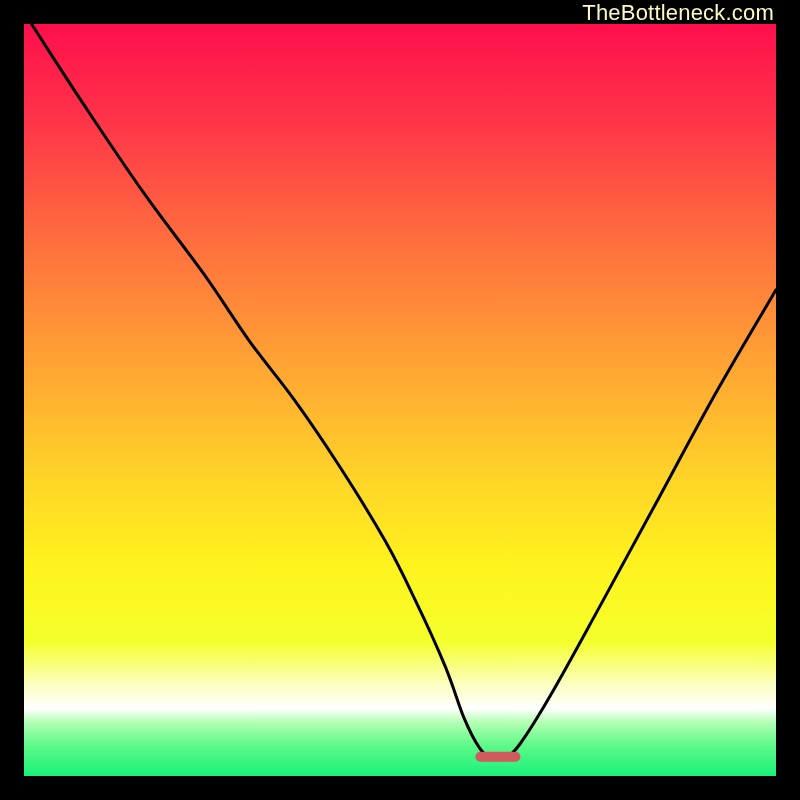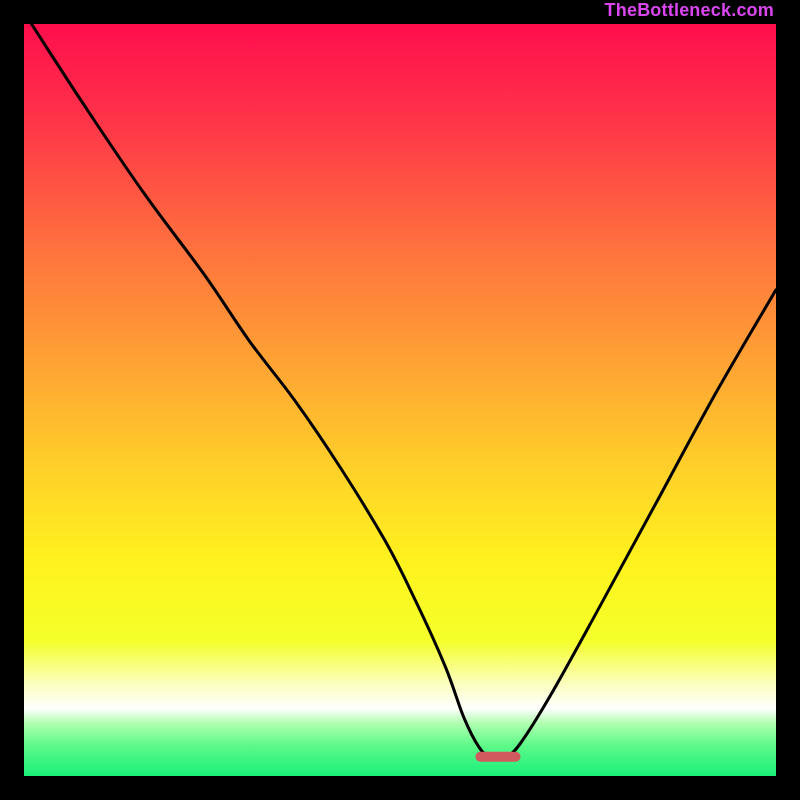--- a/index.html
+++ b/index.html
@@ -32,23 +32,23 @@
     top: 0;
     width: 100%;
     height: 100%;
     
   }
   .watermark {
     position: absolute;
     top: 0;
     right: 26px;
     font-family: Arial, Helvetica, sans-serif;
-    font-size: 18px;
-    font-weight: 700;
-    color: #d946ef;
+    font-size: 22px;
+    font-weight: 400;
+    color: #fef9c3;
     letter-spacing: 0.2px;
     user-select: none;
   }
   svg.curve {
     position: absolute;
     left: 0;
     top: 0;
     width: 100%;
     height: 100%;
     overflow: visible;

